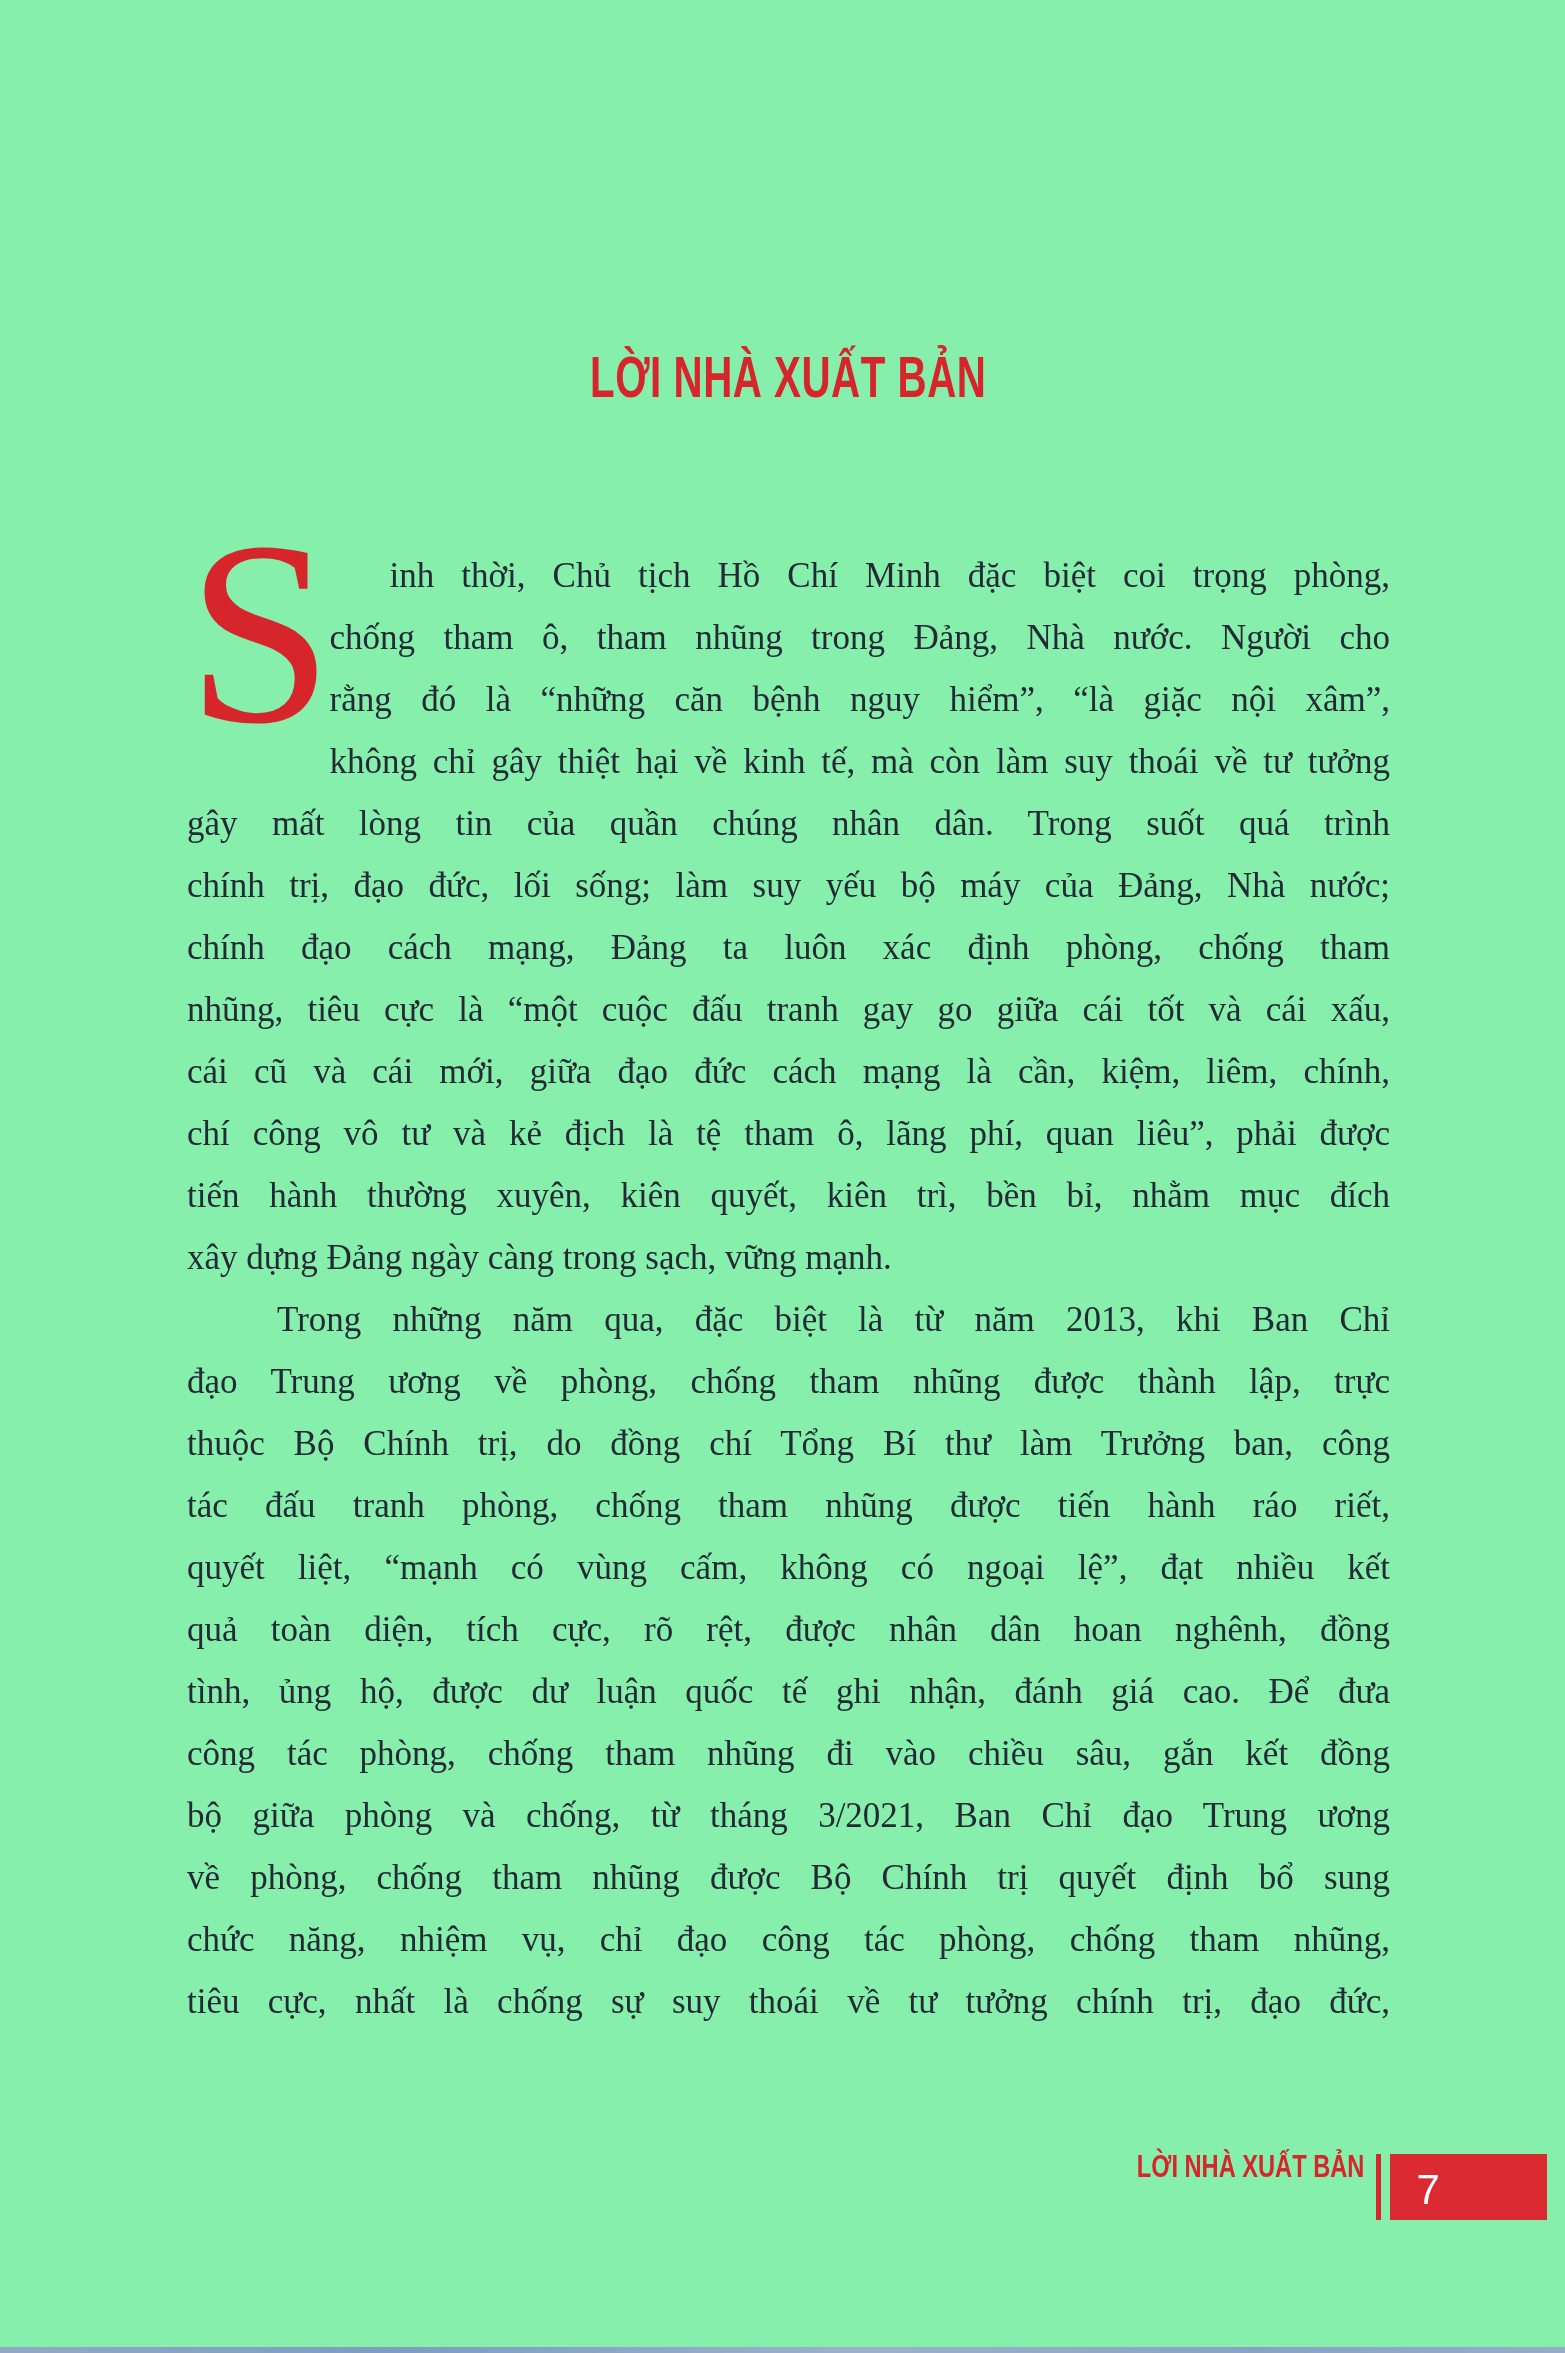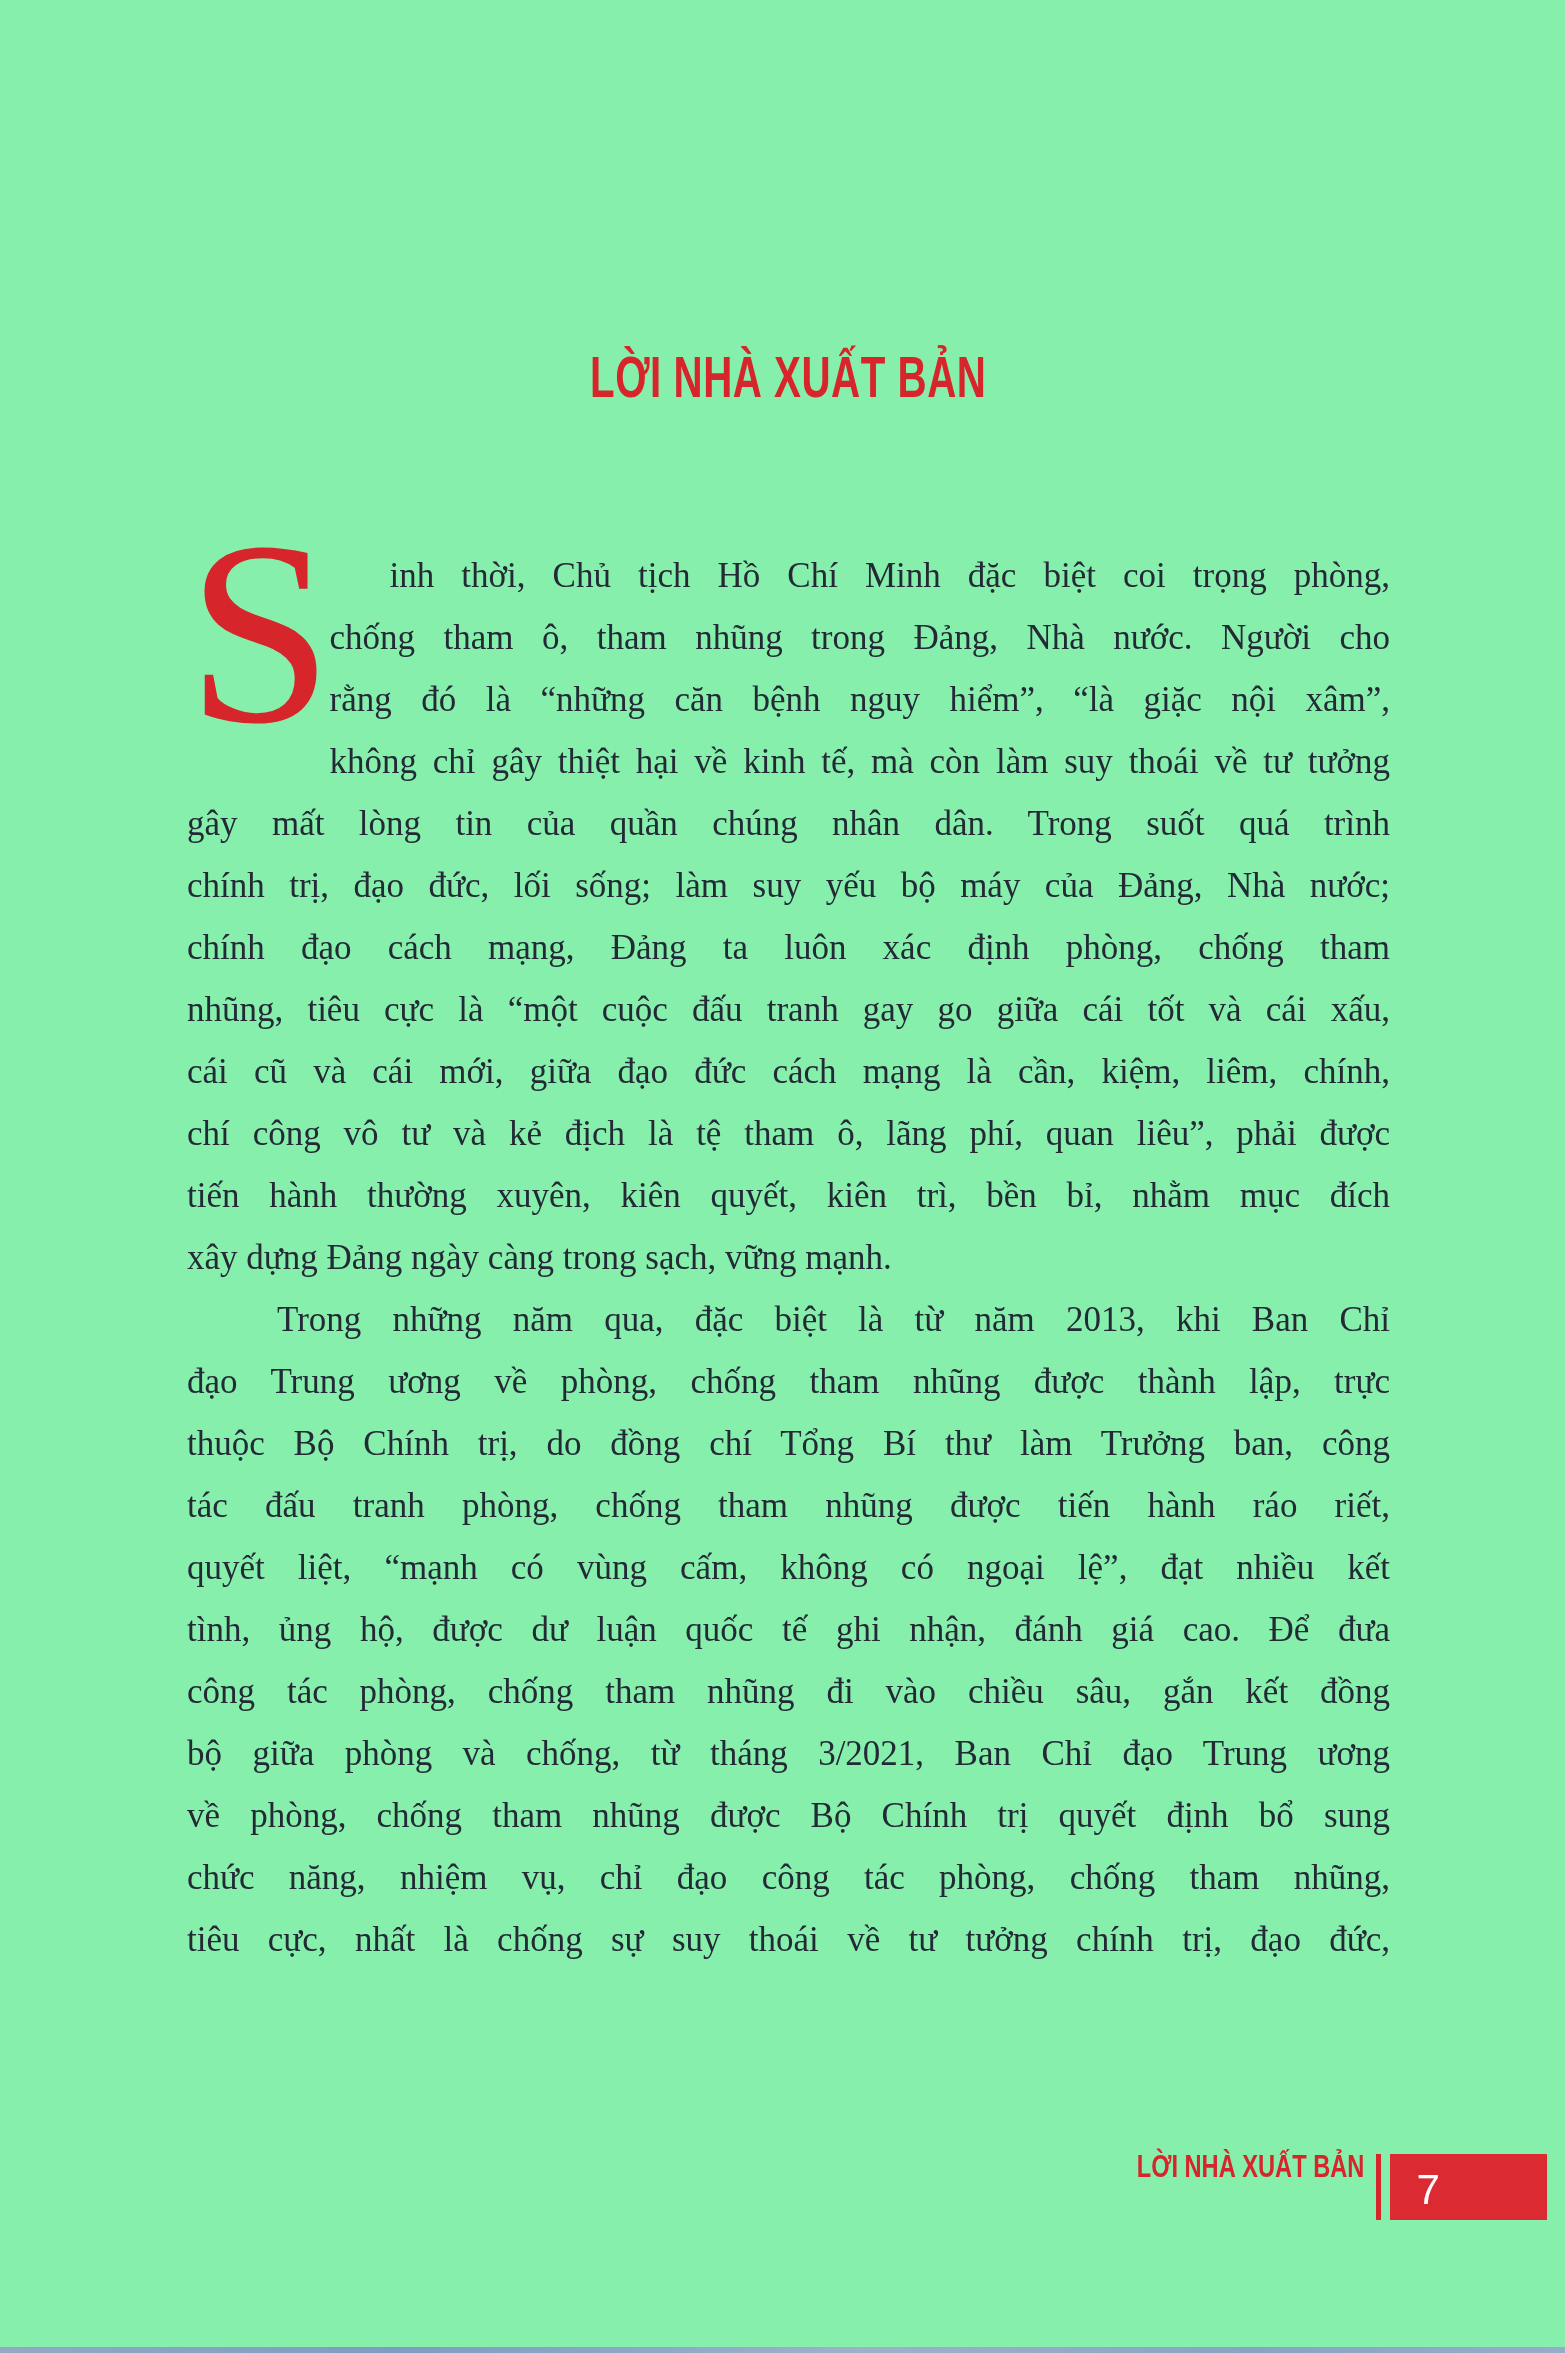--- a/index.html
+++ b/index.html
@@ -131,20 +131,21 @@
     <div class="line">cái cũ và cái mới, giữa đạo đức cách mạng là cần, kiệm, liêm, chính,</div>
     <div class="line">chí công vô tư và kẻ địch là tệ tham ô, lãng phí, quan liêu”, phải được</div>
     <div class="line">tiến hành thường xuyên, kiên quyết, kiên trì, bền bỉ, nhằm mục đích</div>
     <div class="line lastline">xây dựng Đảng ngày càng trong sạch, vững mạnh.</div>
 
     <div class="line indent-para">Trong những năm qua, đặc biệt là từ năm 2013, khi Ban Chỉ</div>
     <div class="line">đạo Trung ương về phòng, chống tham nhũng được thành lập, trực</div>
     <div class="line">thuộc Bộ Chính trị, do đồng chí Tổng Bí thư làm Trưởng ban, công</div>
     <div class="line">tác đấu tranh phòng, chống tham nhũng được tiến hành ráo riết,</div>
     <div class="line">quyết liệt, “mạnh có vùng cấm, không có ngoại lệ”, đạt nhiều kết</div>
+    <div class="line">quả toàn diện, tích cực, rõ rệt, được nhân dân hoan nghênh, đồng</div>
     <div class="line">tình, ủng hộ, được dư luận quốc tế ghi nhận, đánh giá cao. Để đưa</div>
     <div class="line">công tác phòng, chống tham nhũng đi vào chiều sâu, gắn kết đồng</div>
     <div class="line">bộ giữa phòng và chống, từ tháng 3/2021, Ban Chỉ đạo Trung ương</div>
     <div class="line">về phòng, chống tham nhũng được Bộ Chính trị quyết định bổ sung</div>
     <div class="line">chức năng, nhiệm vụ, chỉ đạo công tác phòng, chống tham nhũng,</div>
     <div class="line">tiêu cực, nhất là chống sự suy thoái về tư tưởng chính trị, đạo đức,</div>
   </div>
 
   <div class="footer">
     <span class="footer-label">LỜI NHÀ XUẤT BẢN</span>

